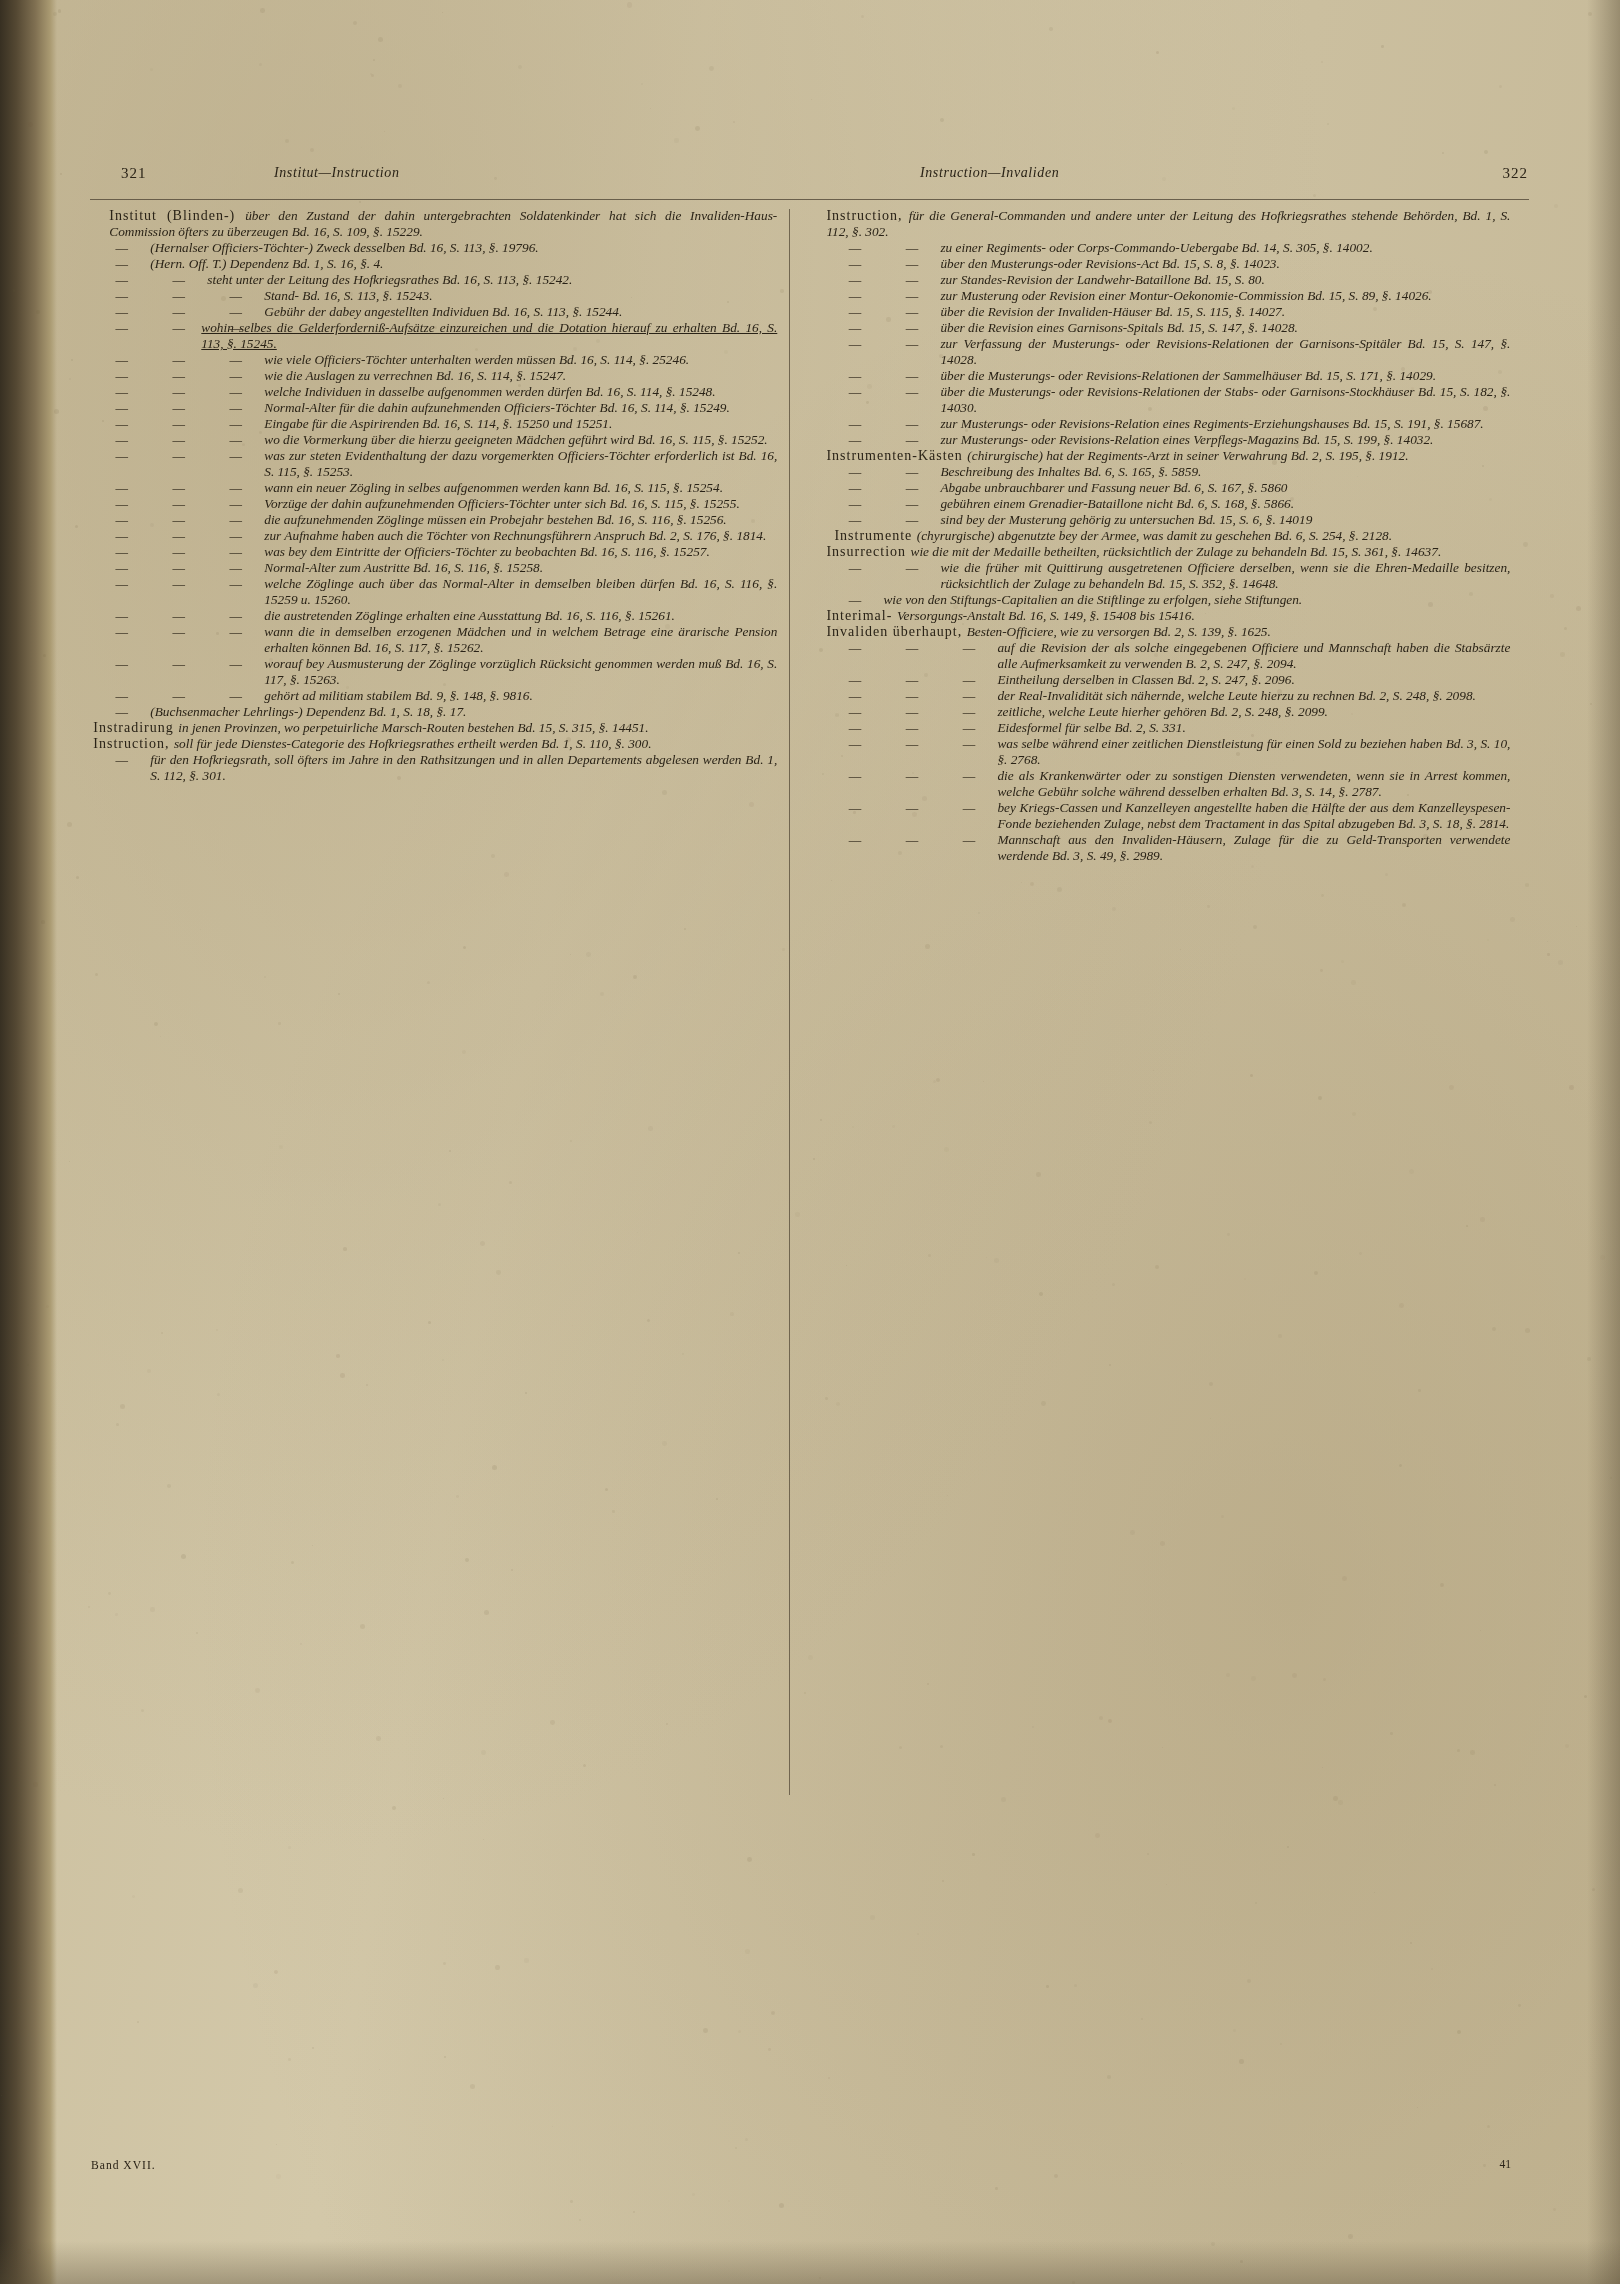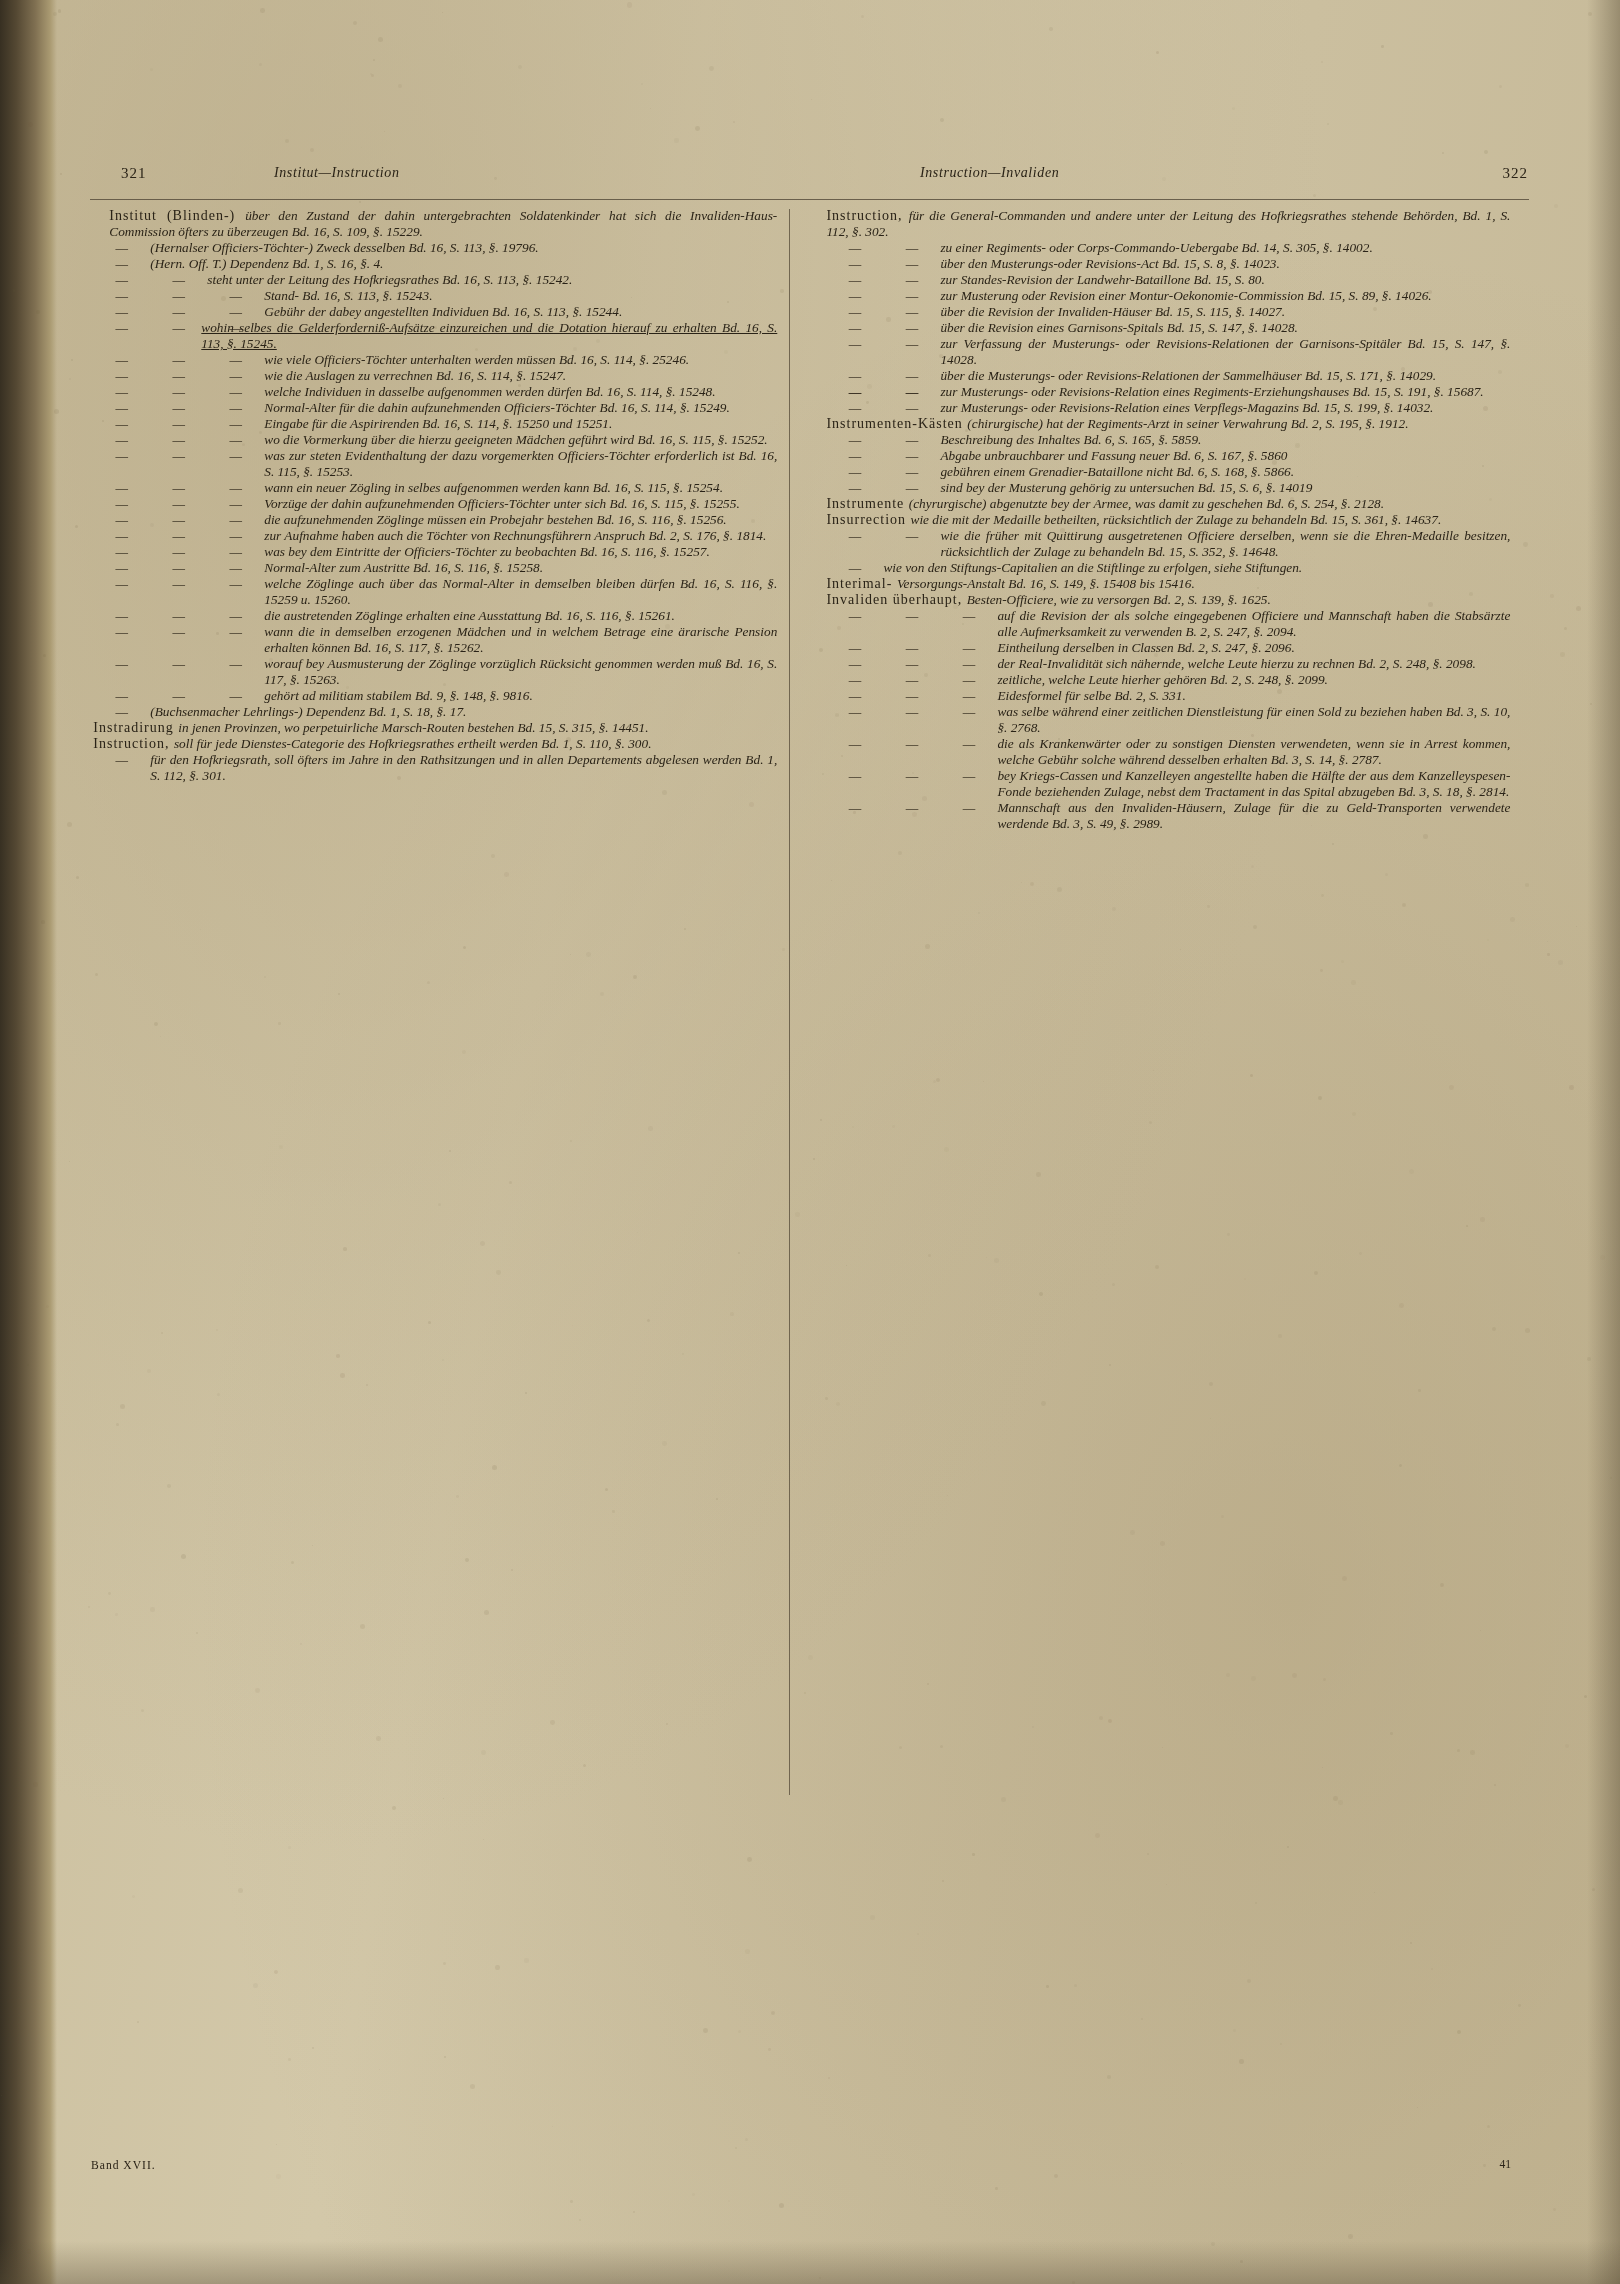--- a/index.html
+++ b/index.html
@@ -314,20 +314,21 @@
           <div class="row">
             <div class="dashes"><span>—</span><span>—</span></div>
             <div class="body" style="margin-left: 114px;"><span class="itl">zur Verfassung der Musterungs- oder Revisions-Relationen der Garnisons-Spitäler Bd. 15, S. 147, §. 14028.</span></div>
           </div>
           <div class="row">
             <div class="dashes"><span>—</span><span>—</span></div>
             <div class="body" style="margin-left: 114px;"><span class="itl">über die Musterungs- oder Revisions-Relationen der Sammelhäuser Bd. 15, S. 171, §. 14029.</span></div>
           </div>
           <div class="row">
             <div class="dashes"><span>—</span><span>—</span></div>
+            <div class="body" style="margin-left: 114px;"><span class="itl">über die Musterungs- oder Revisions-Relationen der Stabs- oder Garnisons-Stockhäuser Bd. 15, S. 182, §. 14030.</span></div>
           </div>
           <div class="row">
             <div class="dashes"><span>—</span><span>—</span></div>
             <div class="body" style="margin-left: 114px;"><span class="itl">zur Musterungs- oder Revisions-Relation eines Regiments-Erziehungshauses Bd. 15, S. 191, §. 15687.</span></div>
           </div>
           <div class="row">
             <div class="dashes"><span>—</span><span>—</span></div>
             <div class="body" style="margin-left: 114px;"><span class="itl">zur Musterungs- oder Revisions-Relation eines Verpflegs-Magazins Bd. 15, S. 199, §. 14032.</span></div>
           </div>
           <div class="row">
@@ -343,21 +344,21 @@
           </div>
           <div class="row">
             <div class="dashes"><span>—</span><span>—</span></div>
             <div class="body" style="margin-left: 114px;"><span class="itl">gebühren einem Grenadier-Bataillone nicht Bd. 6, S. 168, §. 5866.</span></div>
           </div>
           <div class="row">
             <div class="dashes"><span>—</span><span>—</span></div>
             <div class="body" style="margin-left: 114px;"><span class="itl">sind bey der Musterung gehörig zu untersuchen Bd. 15, S. 6, §. 14019</span></div>
           </div>
           <div class="row">
-            <div class="body" style="margin-left: 0px;"><span class="head-term">Instrumente </span><span class="itl">(chyrurgische) abgenutzte bey der Armee, was damit zu geschehen Bd. 6, S. 254, §. 2128.</span></div>
+            <div class="body" style="margin-left: 8px;"><span class="head-term">Instrumente </span><span class="itl">(chyrurgische) abgenutzte bey der Armee, was damit zu geschehen Bd. 6, S. 254, §. 2128.</span></div>
           </div>
           <div class="row">
             <div class="body" style="margin-left: 0px;"><span class="head-term">Insurrection </span><span class="itl">wie die mit der Medaille betheilten, rücksichtlich der Zulage zu behandeln Bd. 15, S. 361, §. 14637.</span></div>
           </div>
           <div class="row">
             <div class="dashes"><span>—</span><span>—</span></div>
             <div class="body" style="margin-left: 114px;"><span class="itl">wie die früher mit Quittirung ausgetretenen Officiere derselben, wenn sie die Ehren-Medaille besitzen, rücksichtlich der Zulage zu behandeln Bd. 15, S. 352, §. 14648.</span></div>
           </div>
           <div class="row">
             <div class="dashes"><span>—</span></div>

